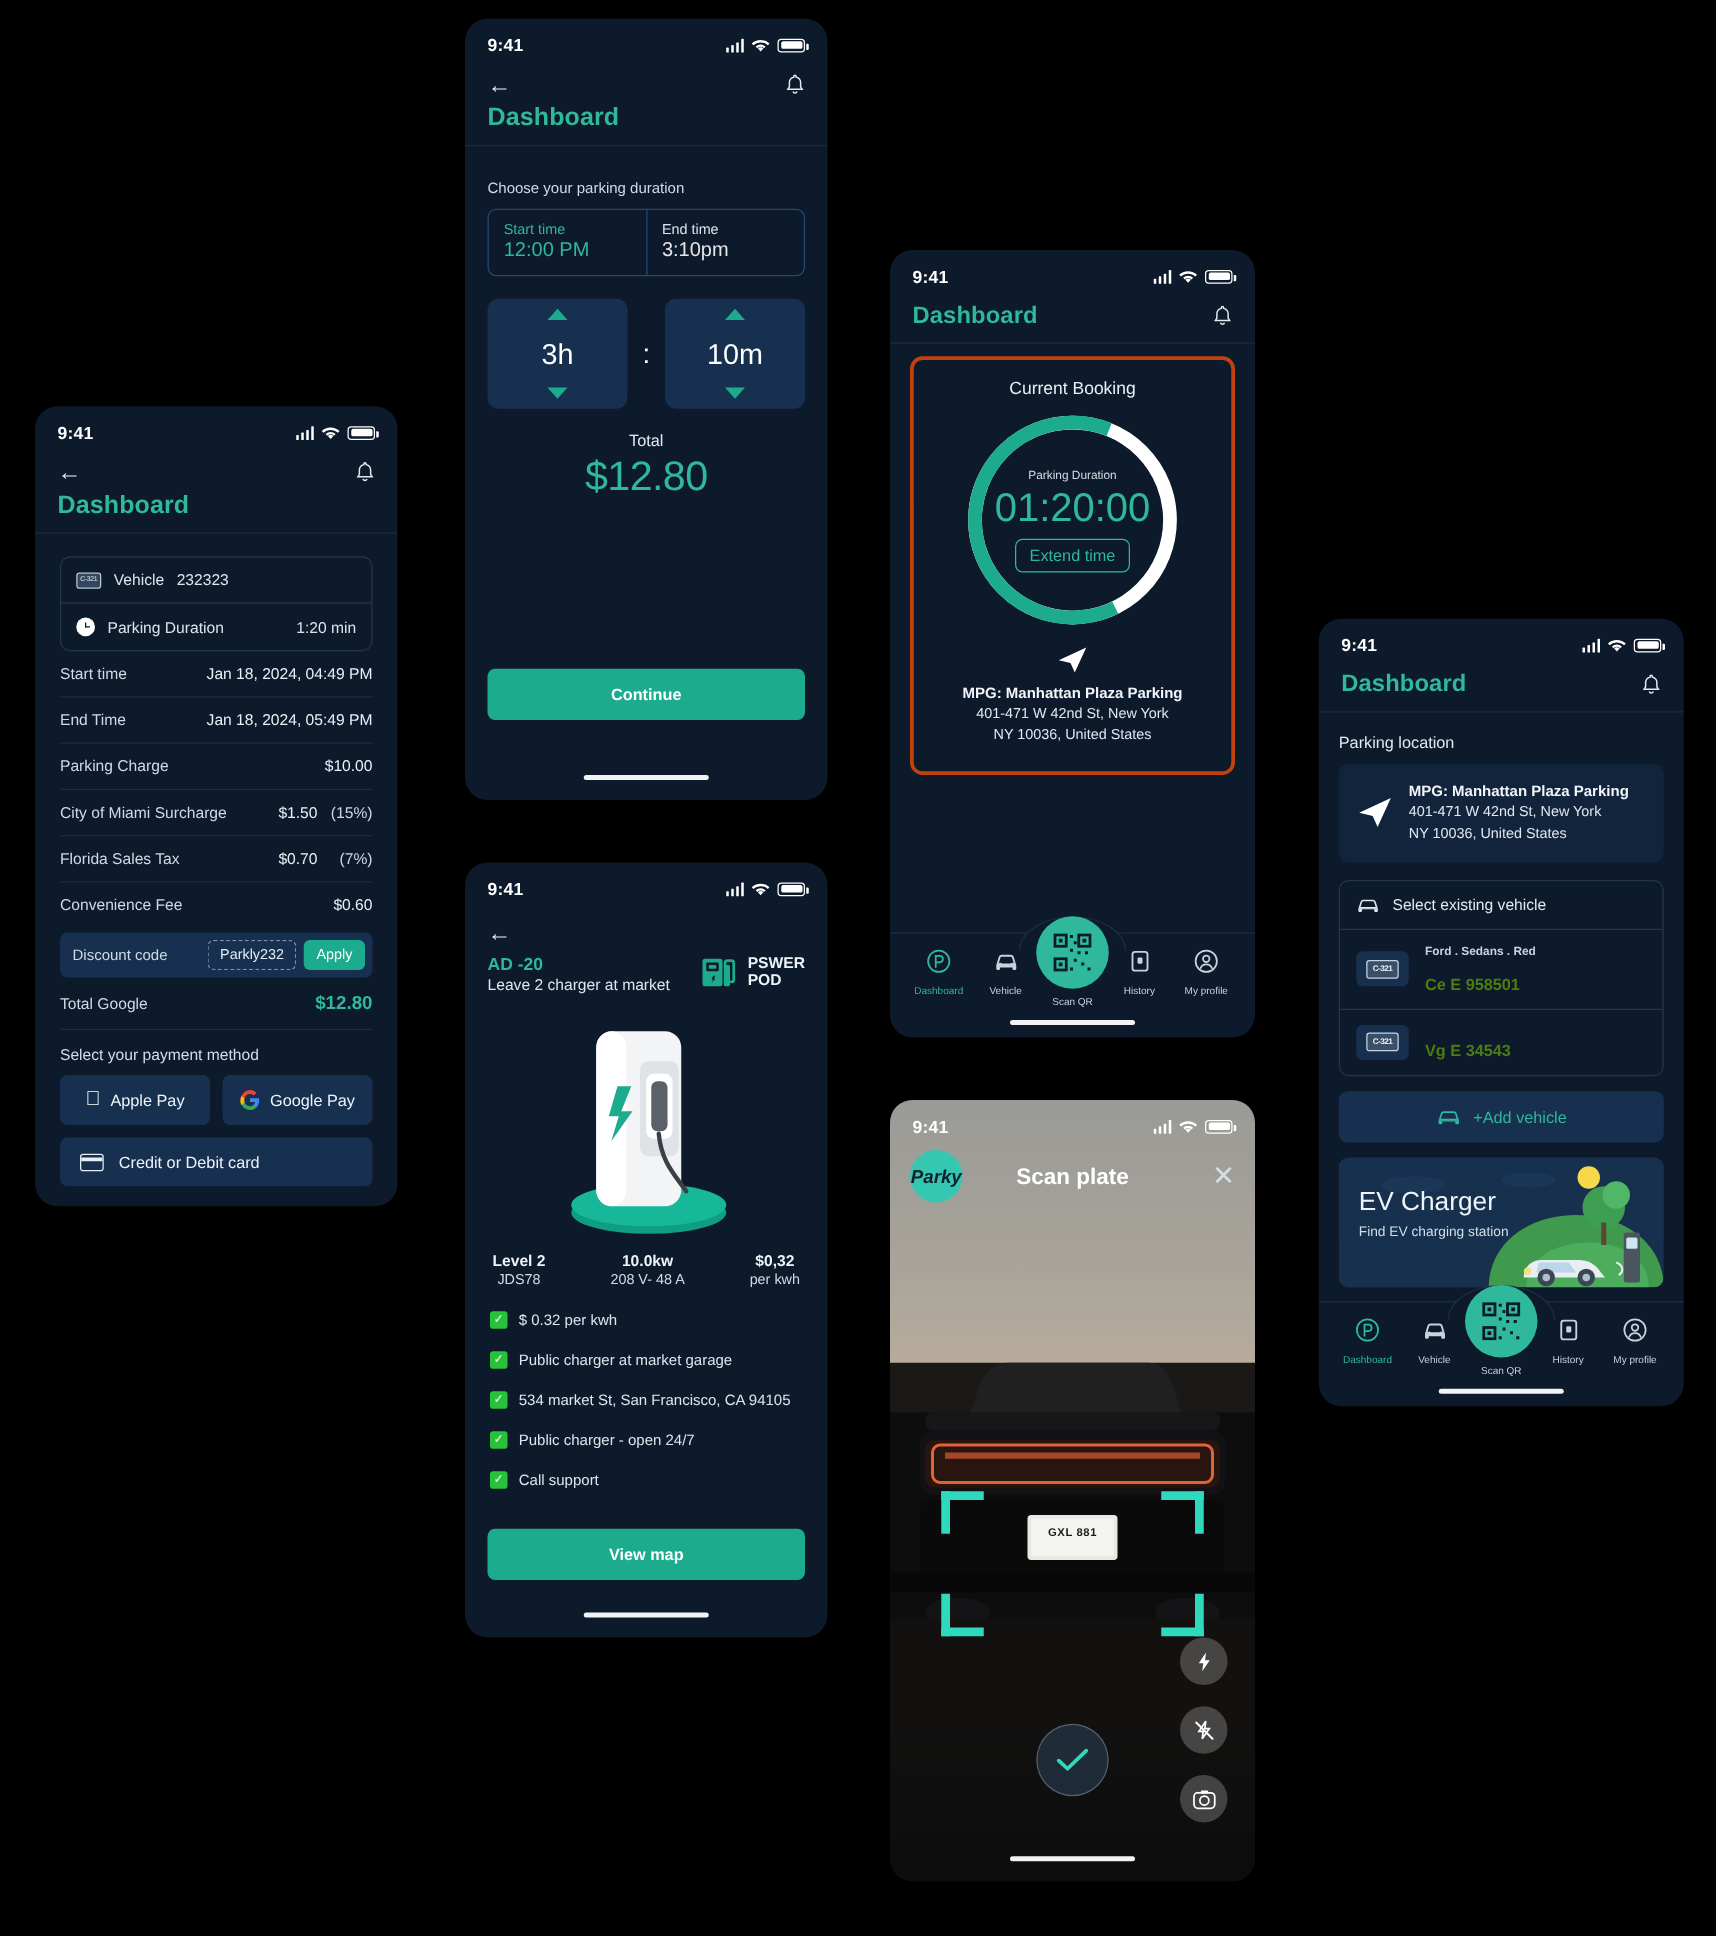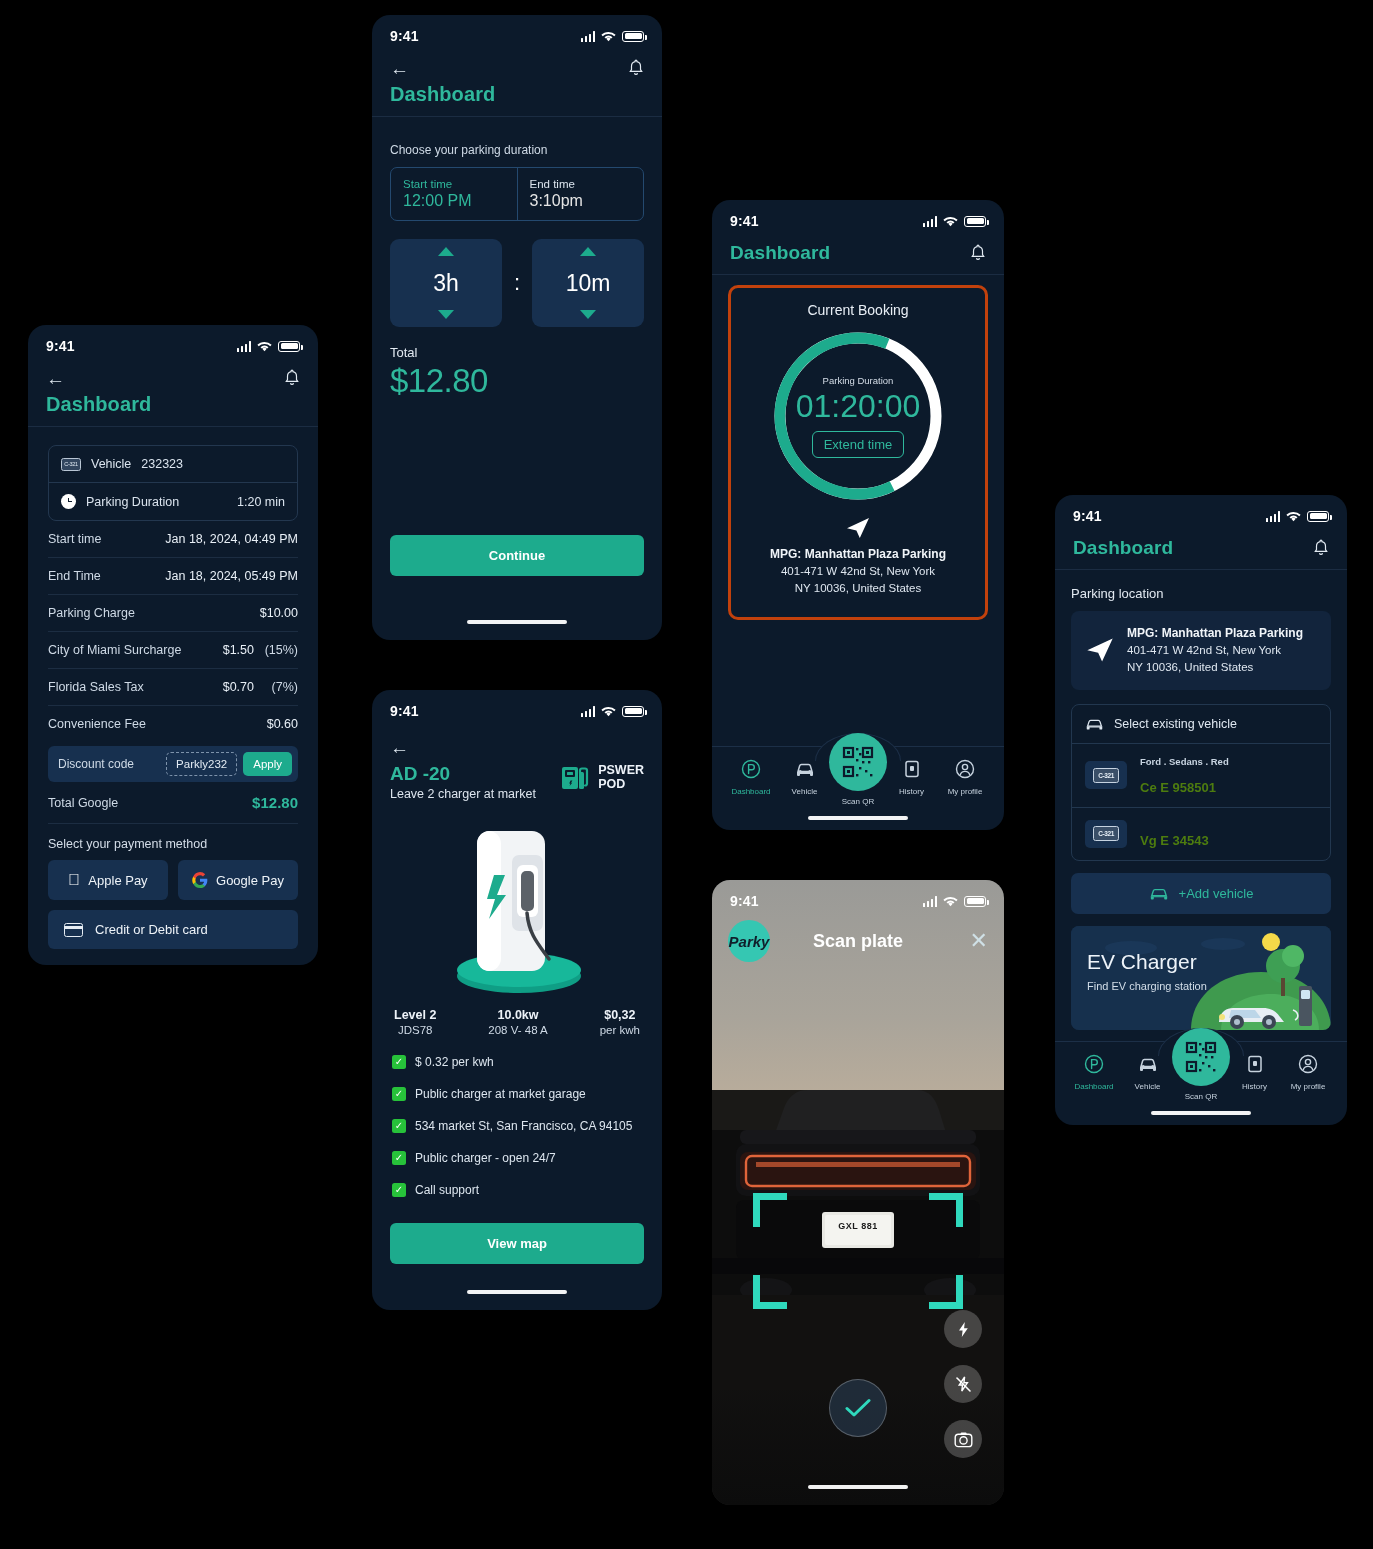--- a/index.html
+++ b/index.html
@@ -104,30 +104,30 @@
   .tcell .tv { font-size:16px; margin-top:2px; color:#2fb89c; }
   .tcell .tv.w { color:#e5e5e5; }
   .steppers { display:flex; align-items:center; justify-content:center; gap:0; margin-top:18px; }
   .step { width:112px; height:88px; background:#17304f; border-radius:9px;
           display:flex; flex-direction:column; align-items:center; justify-content:space-between; padding:8px 0; }
   .step .num { font-size:23px; color:#fff; }
   .arrow-up, .arrow-dn { width:0;height:0;border-left:8px solid transparent;border-right:8px solid transparent;cursor:pointer; }
   .arrow-up { border-bottom:9px solid #1dab8d; }
   .arrow-dn { border-top:9px solid #1dab8d; }
   .colon { font-size:22px; color:#fff; width:30px; text-align:center; }
-  .totalwrap { margin-top:18px; }
+  .totalwrap { text-align:center; margin-top:18px; }
   .totalwrap .tt { font-size:13px; color:#e3eaf2; }
   .totalwrap .tv { font-size:33px; color:#2fb89c; margin-top:2px; letter-spacing:-.5px;}
   .homebar { width:100px; height:4px; background:#fff; border-radius:3px; margin:0 auto; opacity:.95; }
 
   
   #p3 { left:372px; top:690px; width:290px; height:620px; }
   #p3 .body { padding:8px 18px 0 18px; }
   .ad-head { display:flex; align-items:flex-start; justify-content:space-between; }
-  .ad-title { font-size:19px; font-weight:bold; color:#2fb89c; }
+  .ad-title { font-size:14px; font-weight:bold; color:#2fb89c; }
   .ad-sub { font-size:12.5px; color:#dde5ee; margin-top:2px; }
   .brand { display:flex; align-items:center; gap:7px; }
   .brand-txt { font-size:12.5px; font-weight:bold; line-height:1.15; color:#eef3f9; }
   .charger-img { display:block; margin:12px auto 6px auto; }
   .specs { display:flex; justify-content:space-between; padding:4px 4px 0 4px; text-align:center; }
   .spec .s1 { font-size:12.5px; font-weight:bold; color:#eef3f9; }
   .spec .s2 { font-size:11.5px; color:#cfdae6; margin-top:2px; }
   .feat { display:flex; align-items:center; gap:9px; padding:9px 2px; font-size:12px; color:#dde6ef; }
   .chk { width:14px;height:14px;background:#27c23a;border-radius:2.5px;display:flex;align-items:center;
          justify-content:center;color:#fff;font-size:10px;line-height:1;flex:none;}

